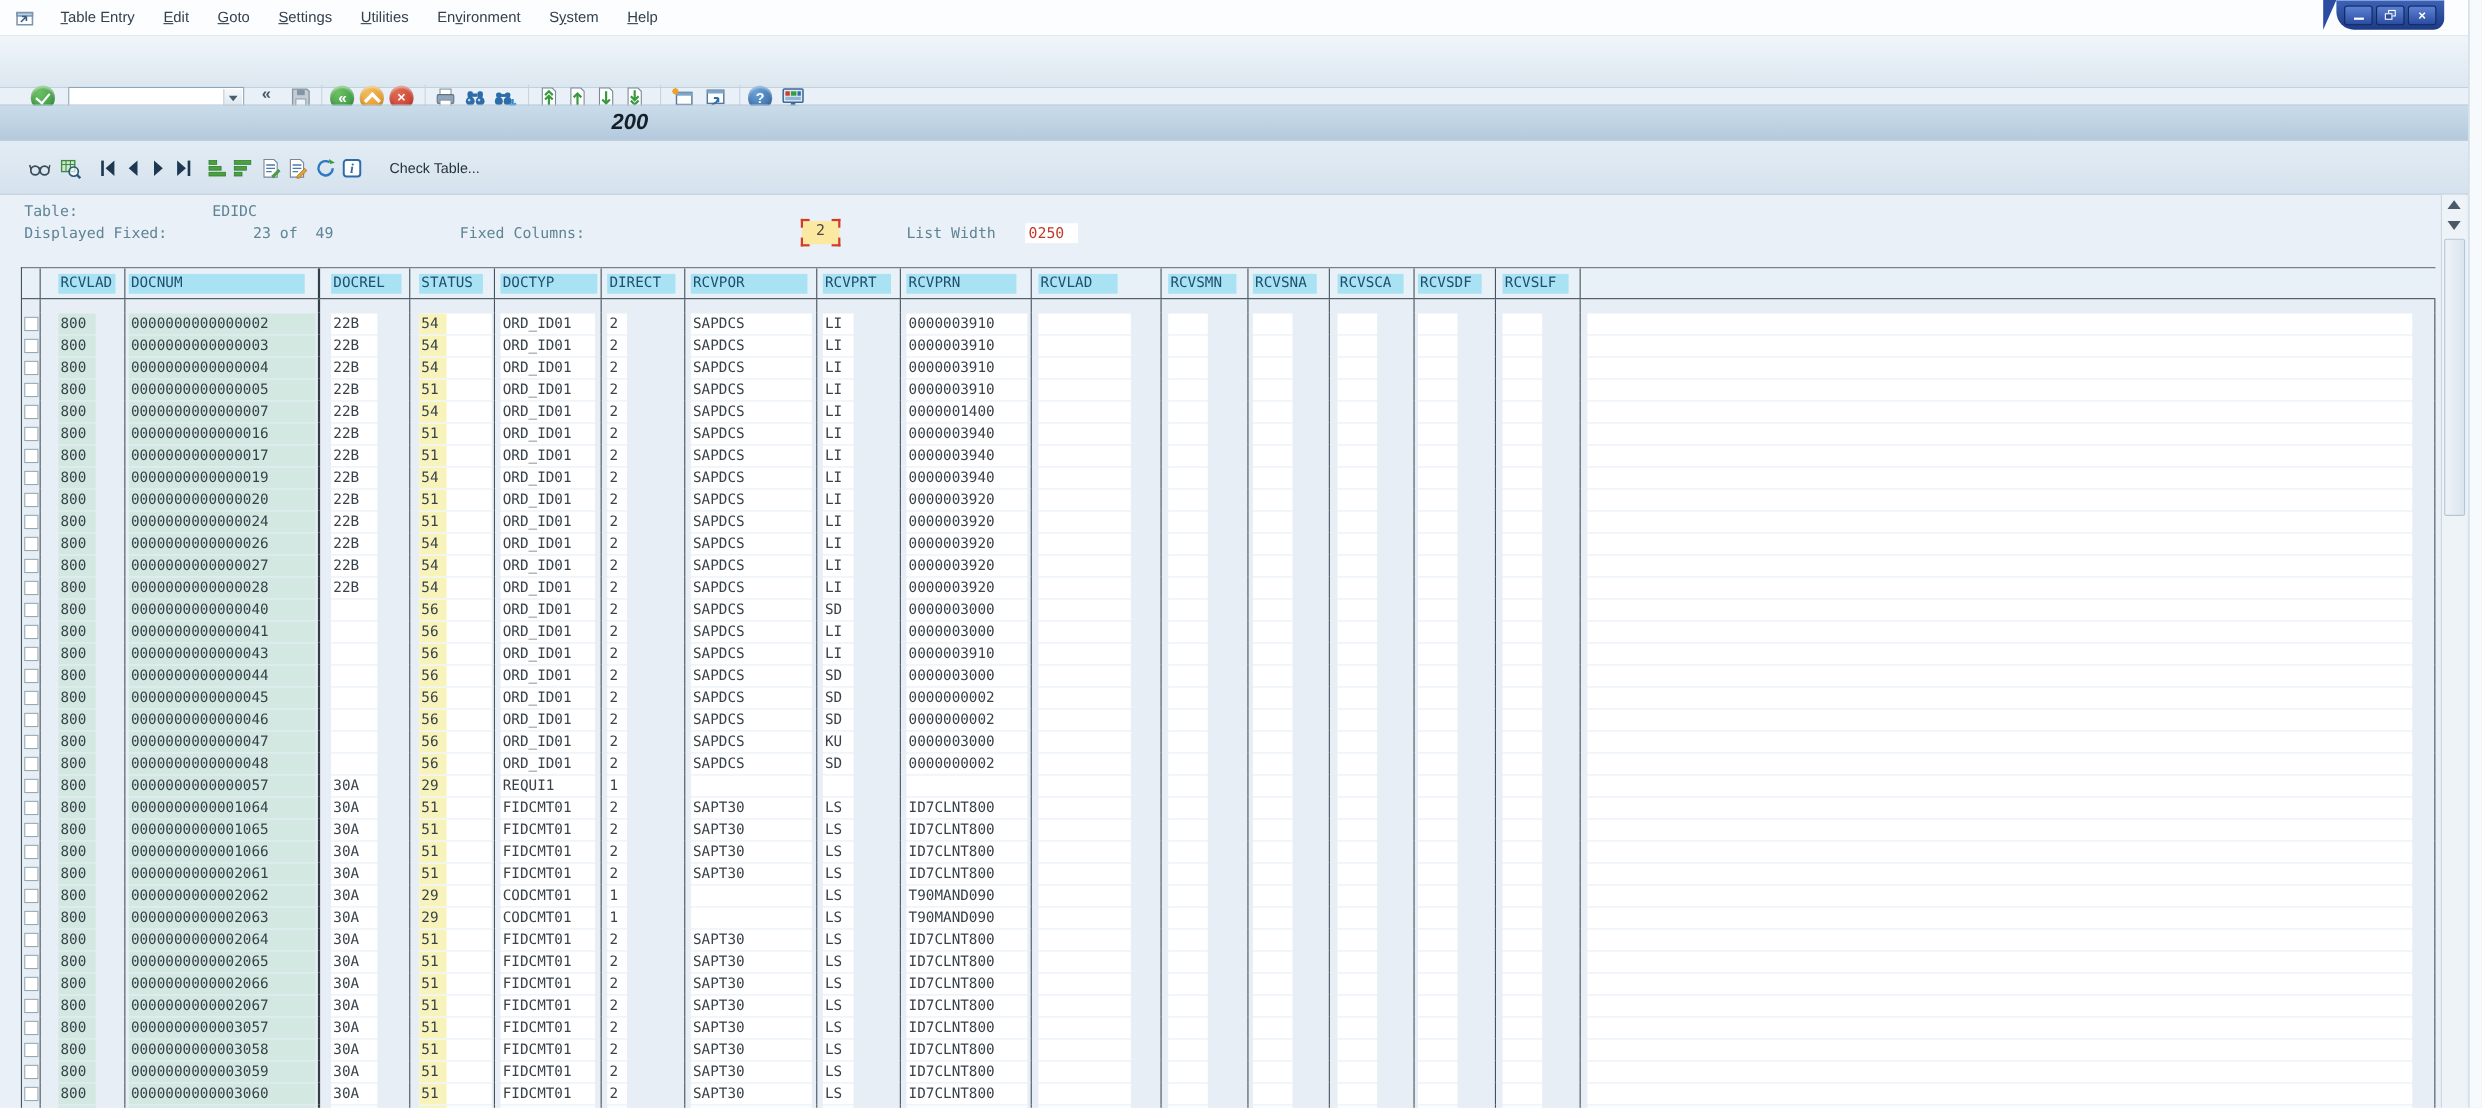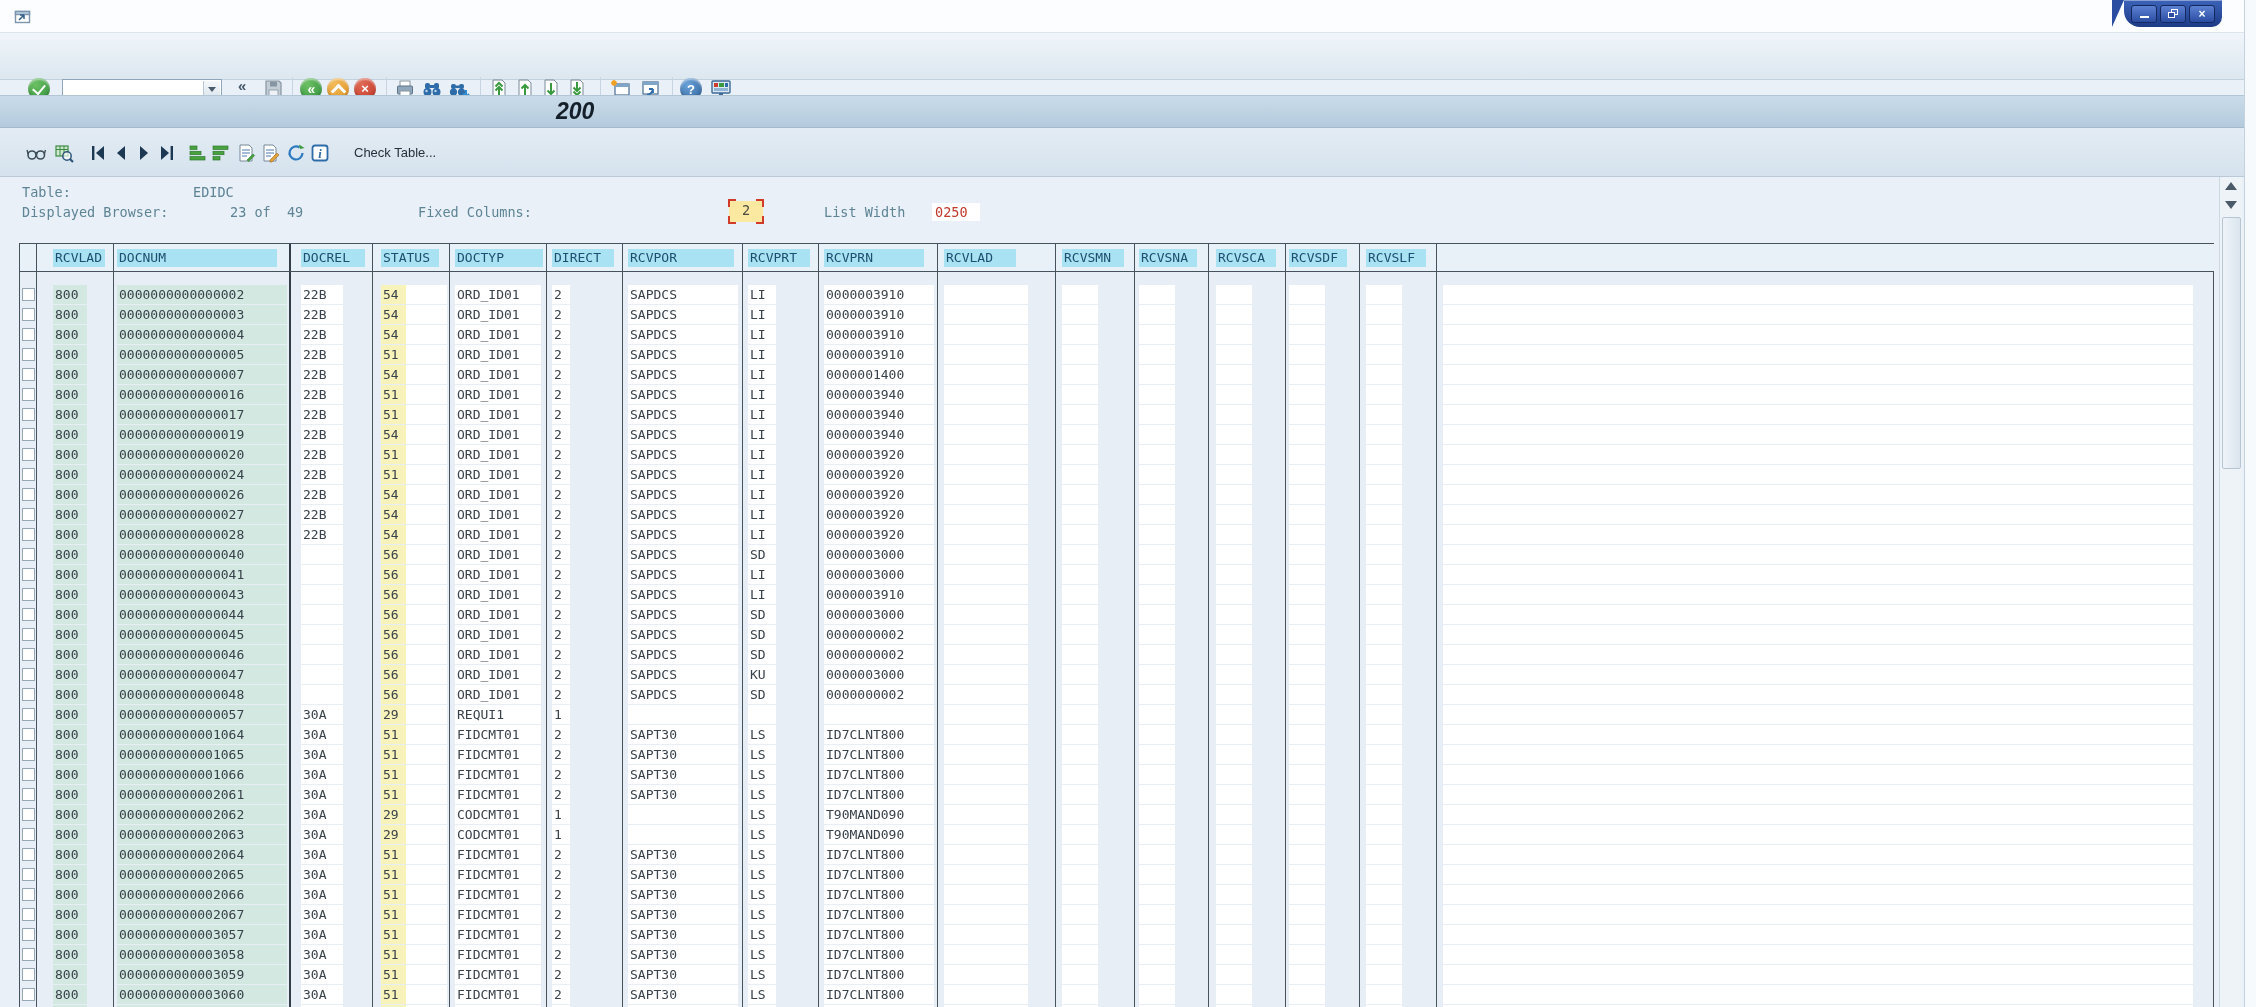--- a/index.html
+++ b/index.html
@@ -38,21 +38,21 @@
   .glyph-bk{color:#fff;font-weight:bold;font-size:14px;line-height:19px;letter-spacing:-1px;}
   .cmd{position:absolute;left:62px;top:46px;width:158px;height:20px;background:#fff;border:1px solid #8fa6ba;}
   .cmd input{position:absolute;left:2px;top:1px;width:130px;height:16px;border:none;outline:none;font-size:12px;font-family:"Liberation Sans",sans-serif;background:transparent;}
   .cmd .dd{position:absolute;right:1px;top:1px;width:16px;height:16px;background:linear-gradient(#f4f8fb,#dde7ef);border-left:1px solid #b9c8d6;}
   .cmd .dd::after{content:'';position:absolute;left:4px;top:6px;border:4px solid transparent;border-top:5px solid #4a5c6b;}
   .collapse{position:absolute;left:238px;top:44px;font-size:15px;font-weight:bold;color:#44586a;}
 
   
   .titlebar{position:absolute;left:0;top:95px;width:2244px;height:33px;background:linear-gradient(#cadcea,#b4cadc);border-top:1px solid #b2c6d6;border-bottom:1px solid #a3bacc;box-sizing:border-box;}
   .title-text{position:absolute;left:30px;top:0;line-height:31px;font-size:17px;font-style:italic;font-weight:bold;color:#141f29;}
-  .title-num{position:absolute;left:556px;top:0;line-height:31px;font-size:23px;font-style:italic;font-weight:bold;color:#141f29;}
+  .title-num{position:absolute;left:556px;top:0;line-height:31px;font-size:20px;font-style:italic;font-weight:bold;color:#141f29;}
 
   
   .apptoolbar{position:absolute;left:0;top:128px;width:2244px;height:49px;background:linear-gradient(#e3ecf4,#d5e2ed);border-bottom:1px solid #b9c9d7;box-sizing:border-box;}
   .aicon{position:absolute;top:15px;width:20px;height:20px;}
   .check-table-btn{position:absolute;left:348px;top:14px;height:21px;line-height:21px;font-size:13px;color:#25313c;padding:0 6px;background:transparent;border:none;}
 
   
   .info{position:absolute;font:13.5px "DejaVu Sans Mono",monospace;color:#5e8495;white-space:pre;}
   .fixed-box{position:absolute;left:729px;top:201px;width:34px;height:21px;background:#fbe9a2;}
   .fixed-box .v{position:absolute;left:0;top:1px;width:100%;text-align:center;font:13.5px "DejaVu Sans Mono",monospace;color:#4a4a42;}
@@ -89,20 +89,30 @@
 <body>
 
 <div class="screen">
 
   <div class="menubar">
     <svg class="mb-icon" viewBox="0 0 20 20">
       <rect x="2.5" y="4.5" width="14" height="11" fill="#fff" stroke="#7c94ac" stroke-width="1.4"></rect>
       <rect x="2.5" y="4.5" width="14" height="3" fill="#b8cfe4" stroke="#7c94ac" stroke-width="1.4"></rect>
       <path d="M6 13 L11 8 M11 8h-4 M11 8v4" stroke="#355f88" stroke-width="1.5" fill="none"></path>
     </svg>
+    <div class="menu-items" id="menu-items">
+        <span class="menu-item"><u>T</u>able Entry</span>
+        <span class="menu-item"><u>E</u>dit</span>
+        <span class="menu-item"><u>G</u>oto</span>
+        <span class="menu-item"><u>S</u>ettings</span>
+        <span class="menu-item"><u>U</u>tilities</span>
+        <span class="menu-item">En<u>v</u>ironment</span>
+        <span class="menu-item">S<u>y</u>stem</span>
+        <span class="menu-item"><u>H</u>elp</span>
+      </div>
   </div>
 
   <div class="wctrl">
     <span class="wbtn">
         <i class="glyph-min"></i>
       </span>
     <span class="wbtn">
         <span class="glyph-restore">
           <i class="a"></i>
           <i class="b"></i>
@@ -260,21 +270,21 @@
     </svg>
     <svg class="aicon" style="left:310px;" viewBox="0 0 20 20">
       <rect x="2.5" y="2.5" width="15" height="15" rx="2.5" fill="#fff" stroke="#2d6ca8" stroke-width="1.8"></rect>
       <text x="10" y="14.5" font-family="Liberation Serif, serif" font-size="12.5" font-weight="bold" font-style="italic" fill="#2d6ca8" text-anchor="middle">i</text>
     </svg>
     <button class="check-table-btn">Check Table...</button>
   </div>
 
   <span class="info" style="left:22px;top:184px;">Table:</span>
   <span class="info" style="left:193px;top:184px;">EDIDC</span>
-  <span class="info" style="left:22px;top:204px;">Displayed Browser:</span>
+  <span class="info" style="left:22px;top:204px;">Displayed Fixed:</span>
   <span class="info" style="left:230px;top:204px;">23 of  49</span>
   <span class="info" style="left:418px;top:204px;">Fixed Columns:</span>
   <span class="fixed-box">
     <span class="corner tl"></span>
       <span class="corner tr"></span>
       <span class="corner bl"></span>
       <span class="corner br"></span>
     <span class="v">2</span>
   </span>
   <span class="info" style="left:824px;top:204px;">List Width</span>

